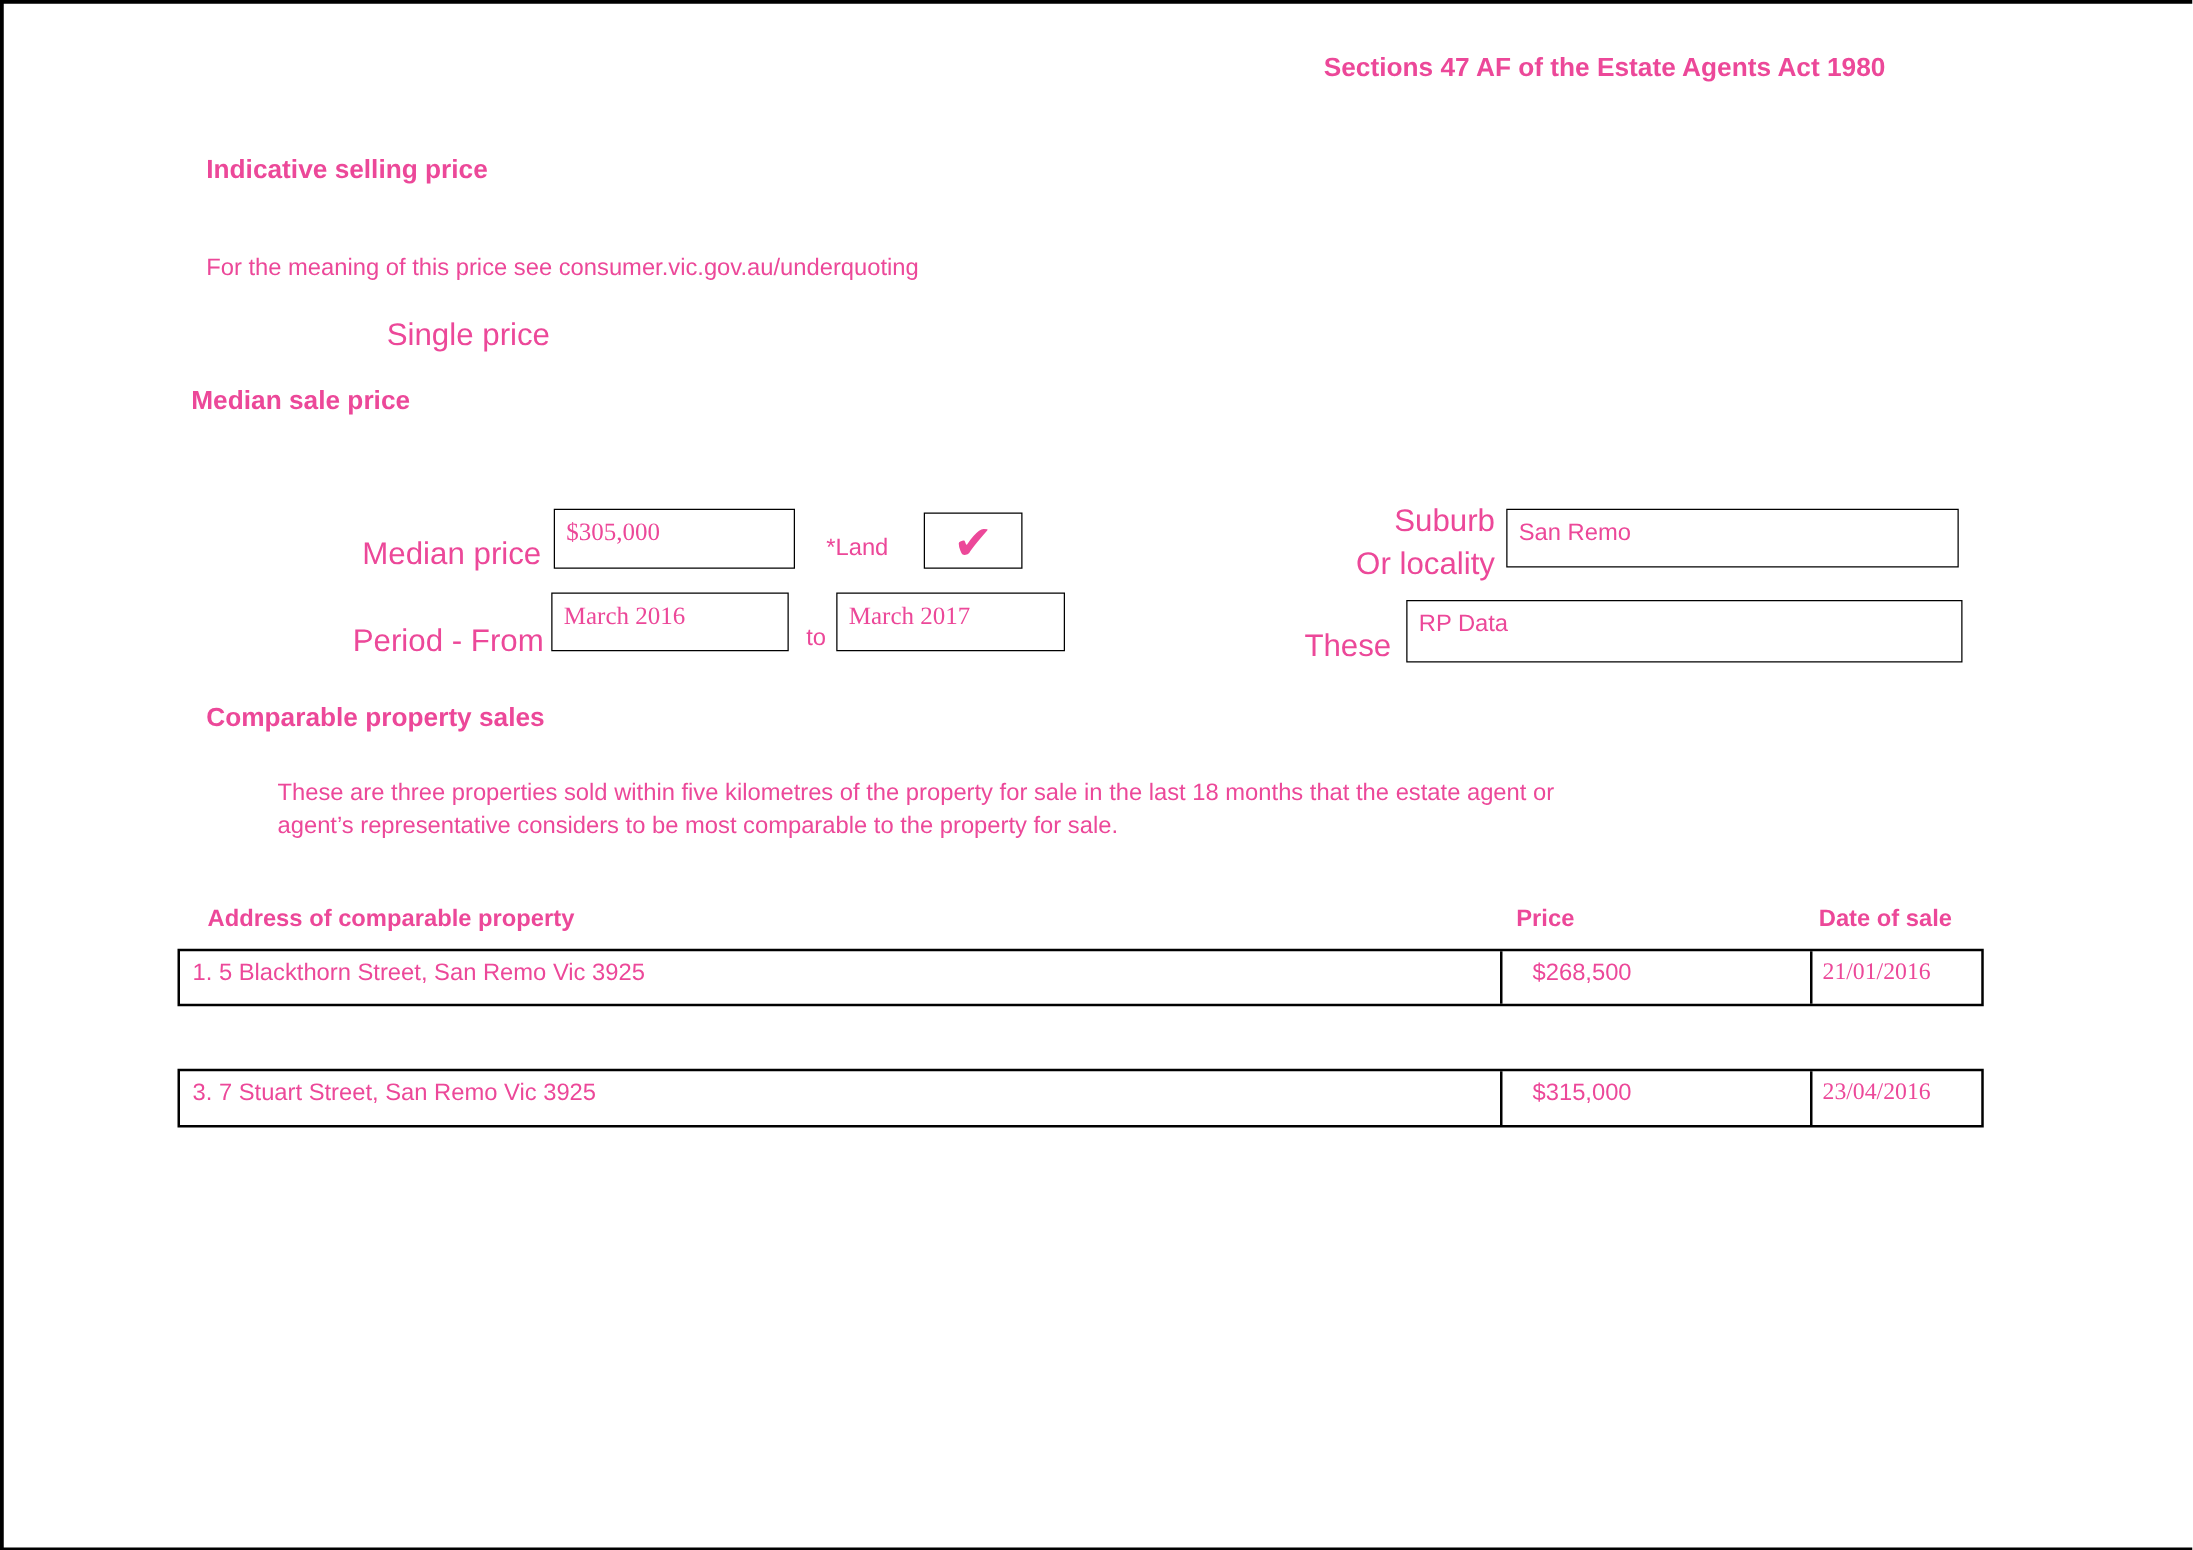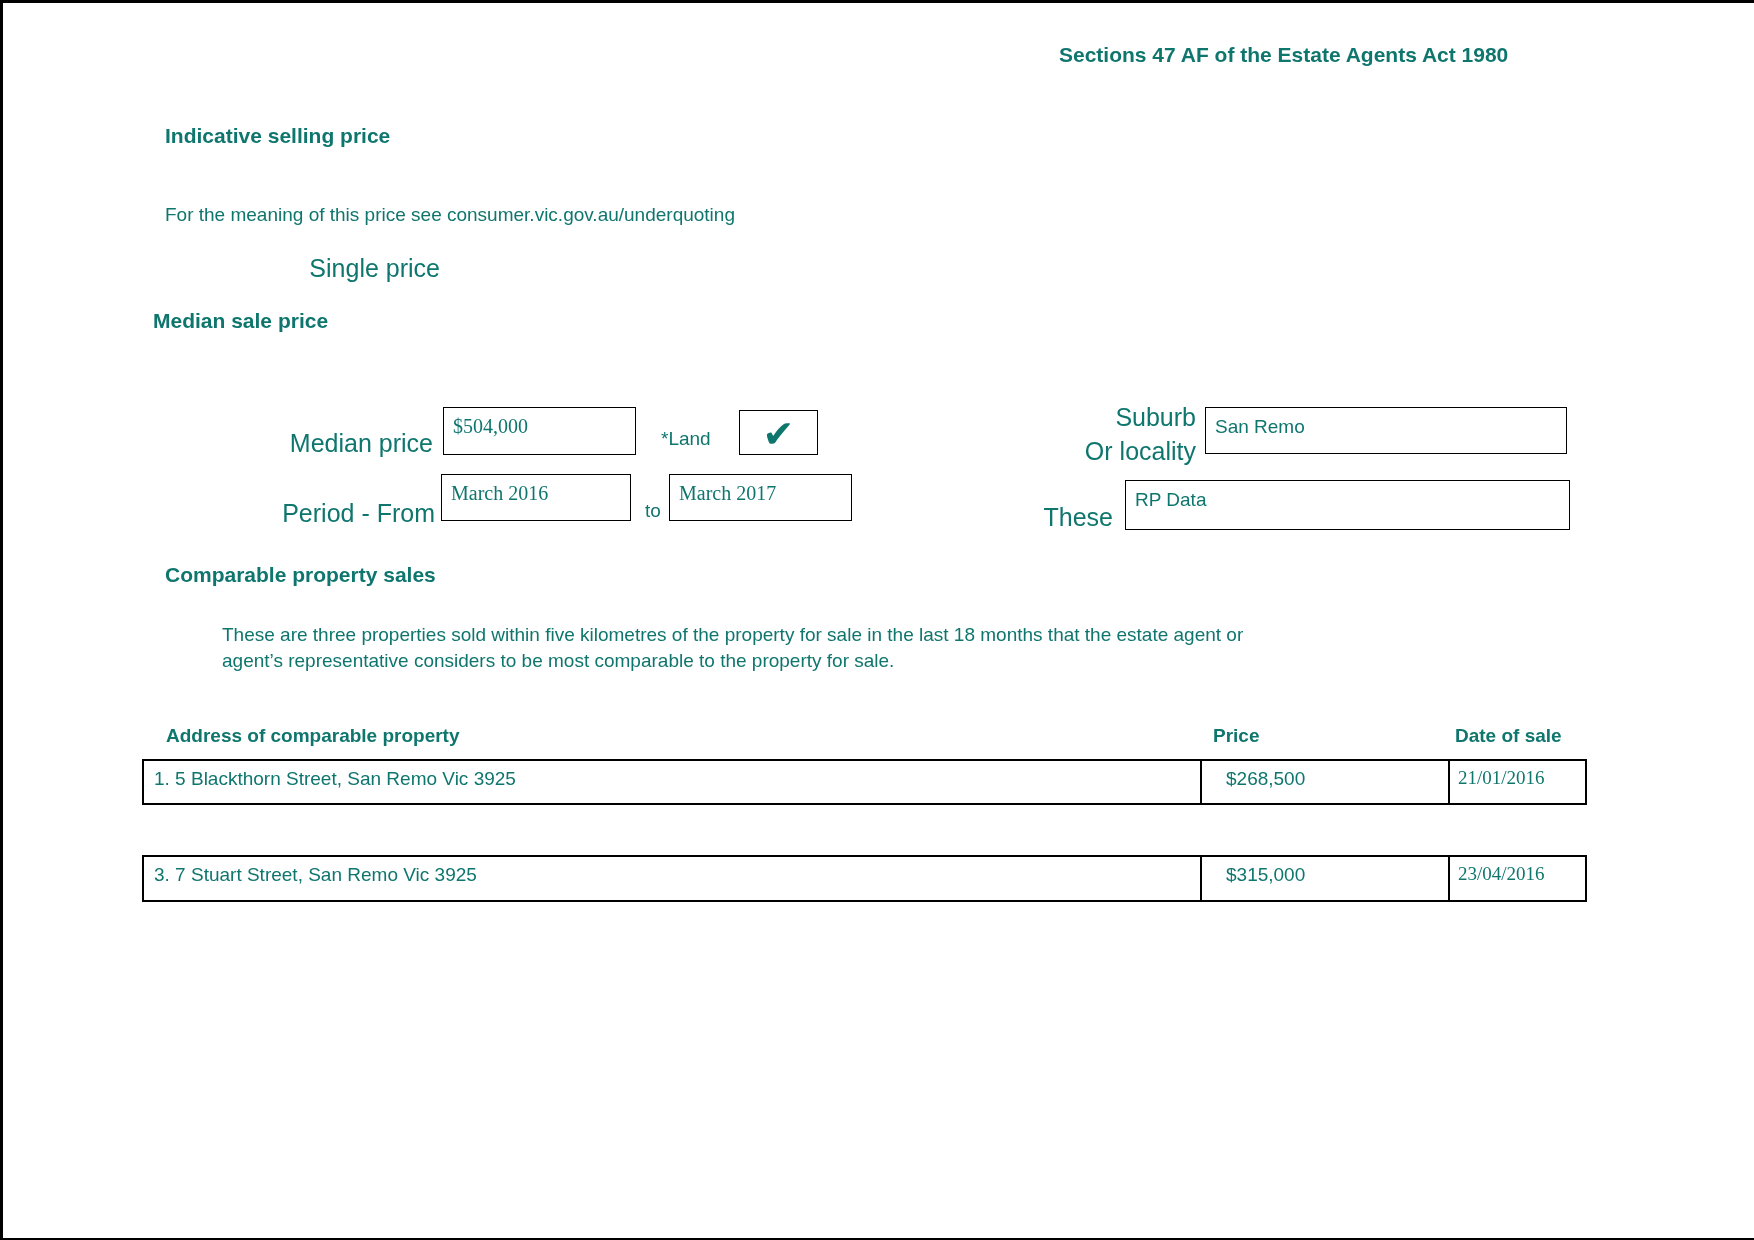--- a/index.html
+++ b/index.html
@@ -5,21 +5,21 @@
   html,body{margin:0;padding:0;background:#fff;}
   .page{
     position:relative;
     width:1754px;height:1240px;
     box-sizing:border-box;
     background:#ffffff;
     border-left:3px solid #000;
     border-top:3px solid #000;
     border-bottom:2px solid #000;
     font-family:"Liberation Sans", sans-serif;
-    color:#0f766e;
+    color:#ec4899;
     overflow:hidden;
   }
   .abs{position:absolute;}
   .heading{font-weight:bold;font-size:21px;line-height:1.15;}
   .title{font-weight:bold;font-size:21px;line-height:1.15;}
   .label{font-size:19px;line-height:1.25;}
   .label-r{font-size:25px;line-height:1.35;text-align:right;}
   .field{
     position:absolute;
     box-sizing:border-box;
@@ -73,21 +73,21 @@
   <div class="abs heading" style="left:162px;top:121px;">Indicative selling price</div>
 
   <div class="abs label" style="left:162px;top:168px;margin-top:32px;">For the meaning of this price see consumer.vic.gov.au/underquoting</div>
 
   <div class="abs label-r" style="left:280px;width:157px;top:249px;">Single price</div>
 
   <div class="abs heading" style="left:150px;top:306px;">Median sale price</div>
 
   <div class="abs label-r" style="left:270px;width:160px;top:424px;">Median price</div>
   <div class="field" style="left:440px;top:404px;width:193px;height:48px;">
-    <div class="val-serif">$504,000</div>
+    <div class="val-serif">$305,000</div>
   </div>
 
   <div class="abs label" style="left:658px;top:424px;">*Land</div>
   <div class="field check" style="left:736px;top:407px;width:79px;height:45px;">
     <span>✔</span>
   </div>
 
   <div class="abs label-r" style="left:260px;width:172px;top:494px;">Period - From</div>
   <div class="field" style="left:438px;top:471px;width:190px;height:47px;">
     <div class="val-serif">March 2016</div>

